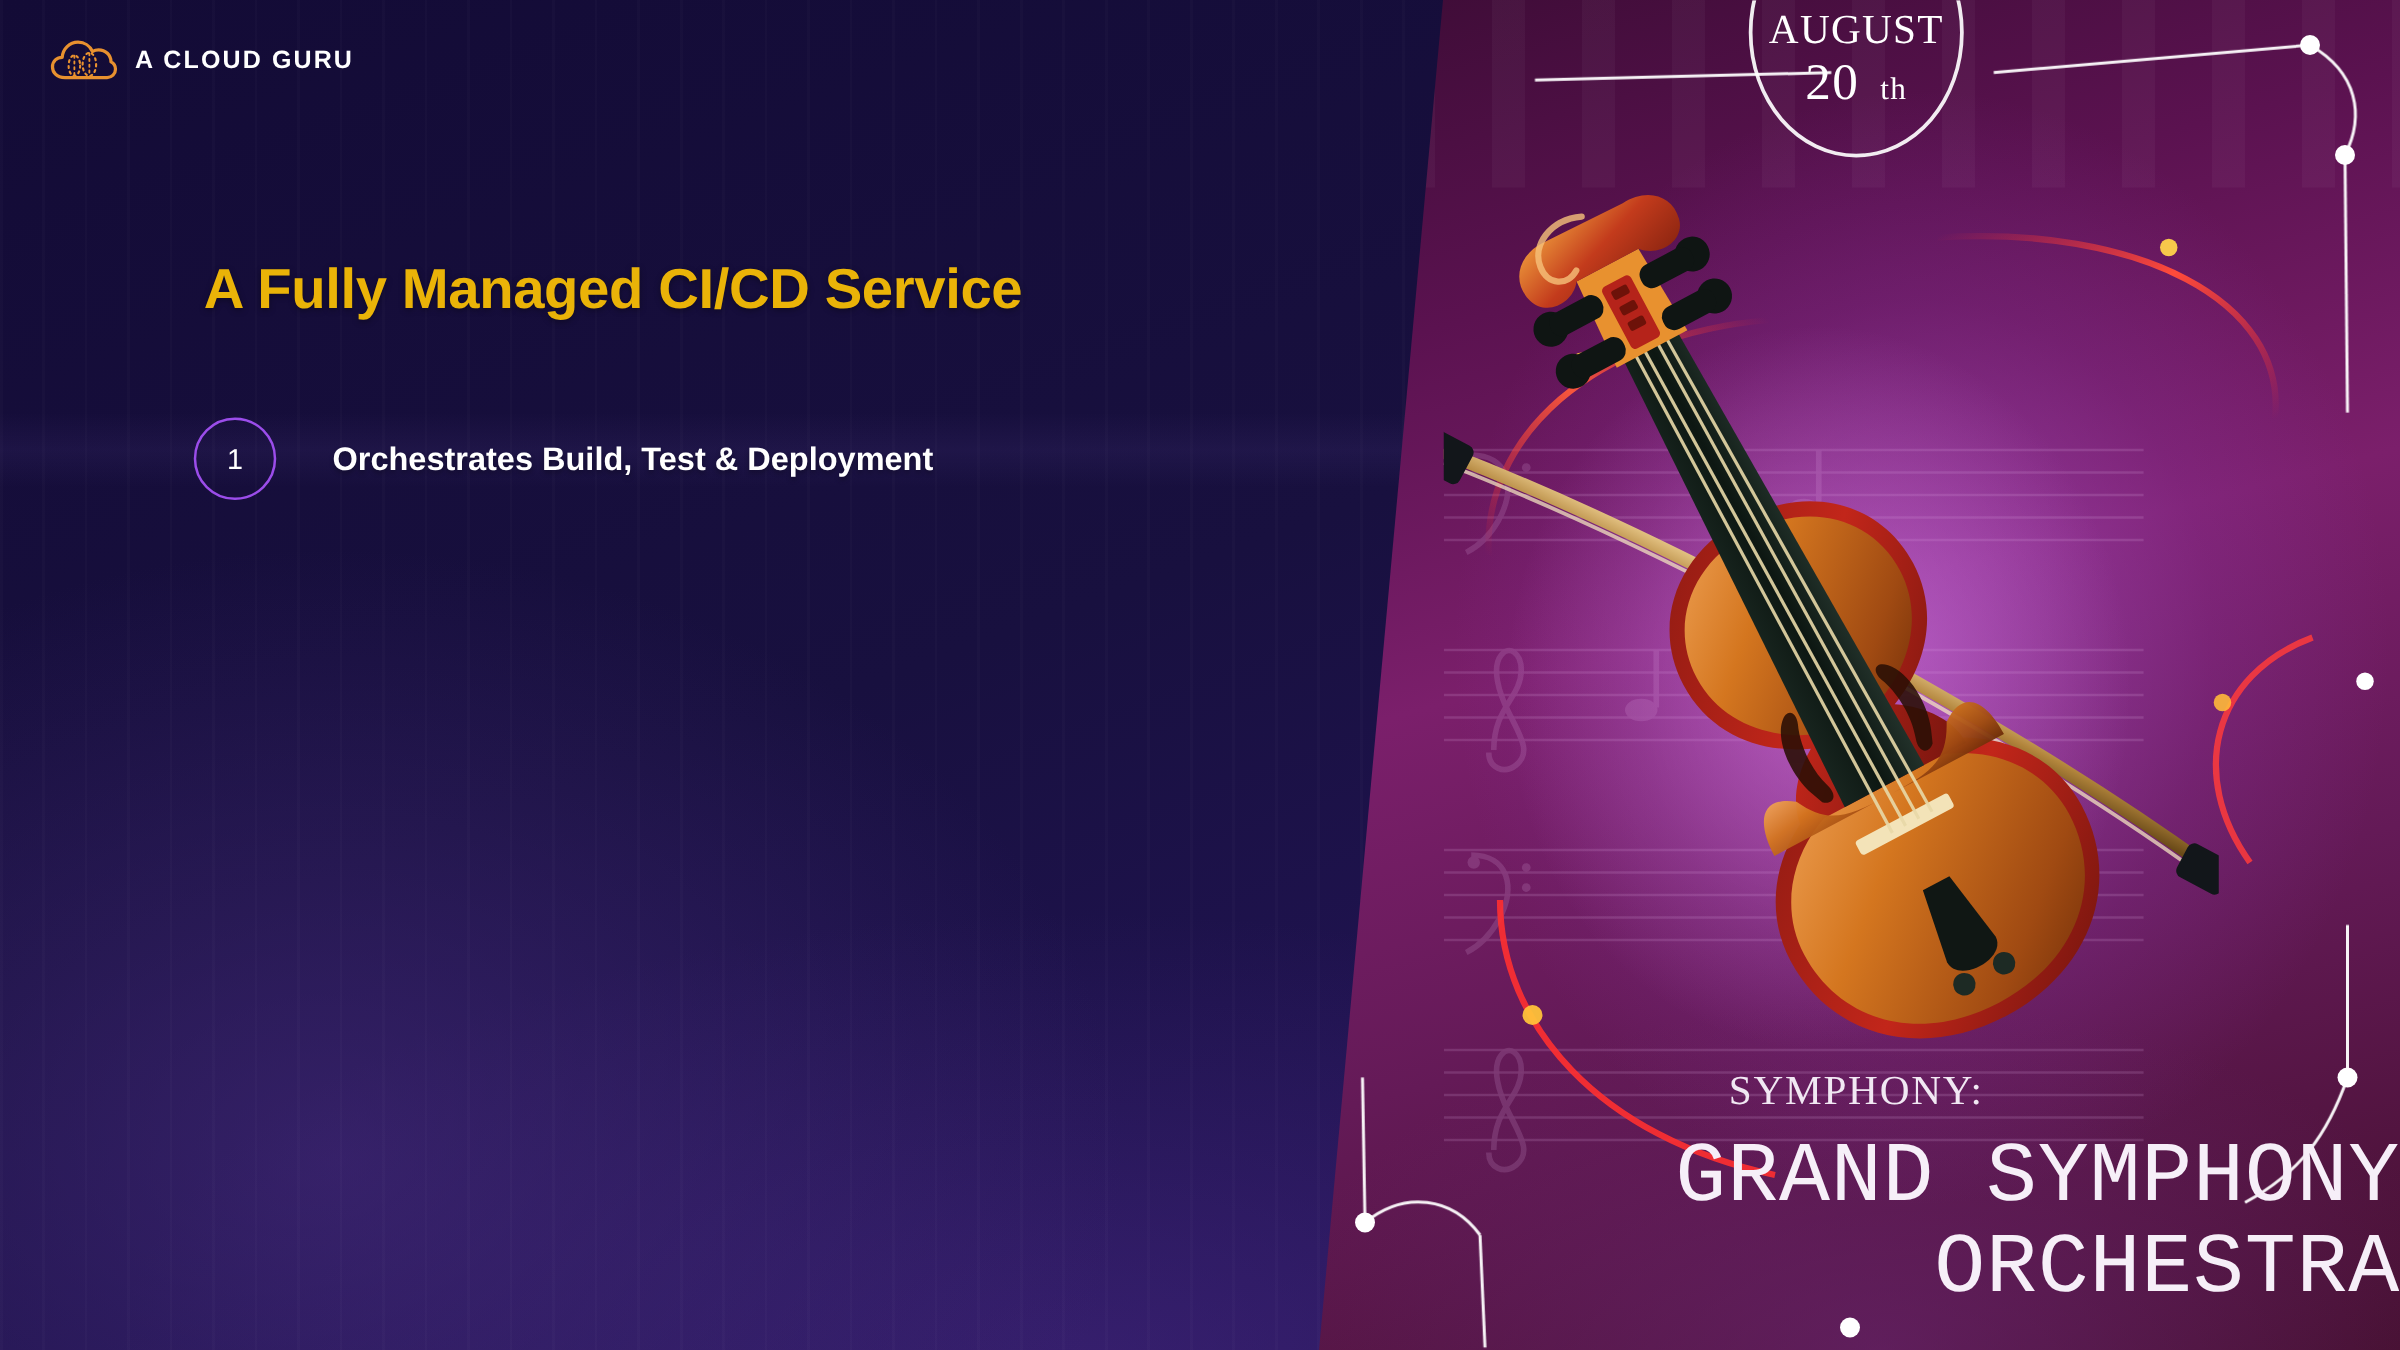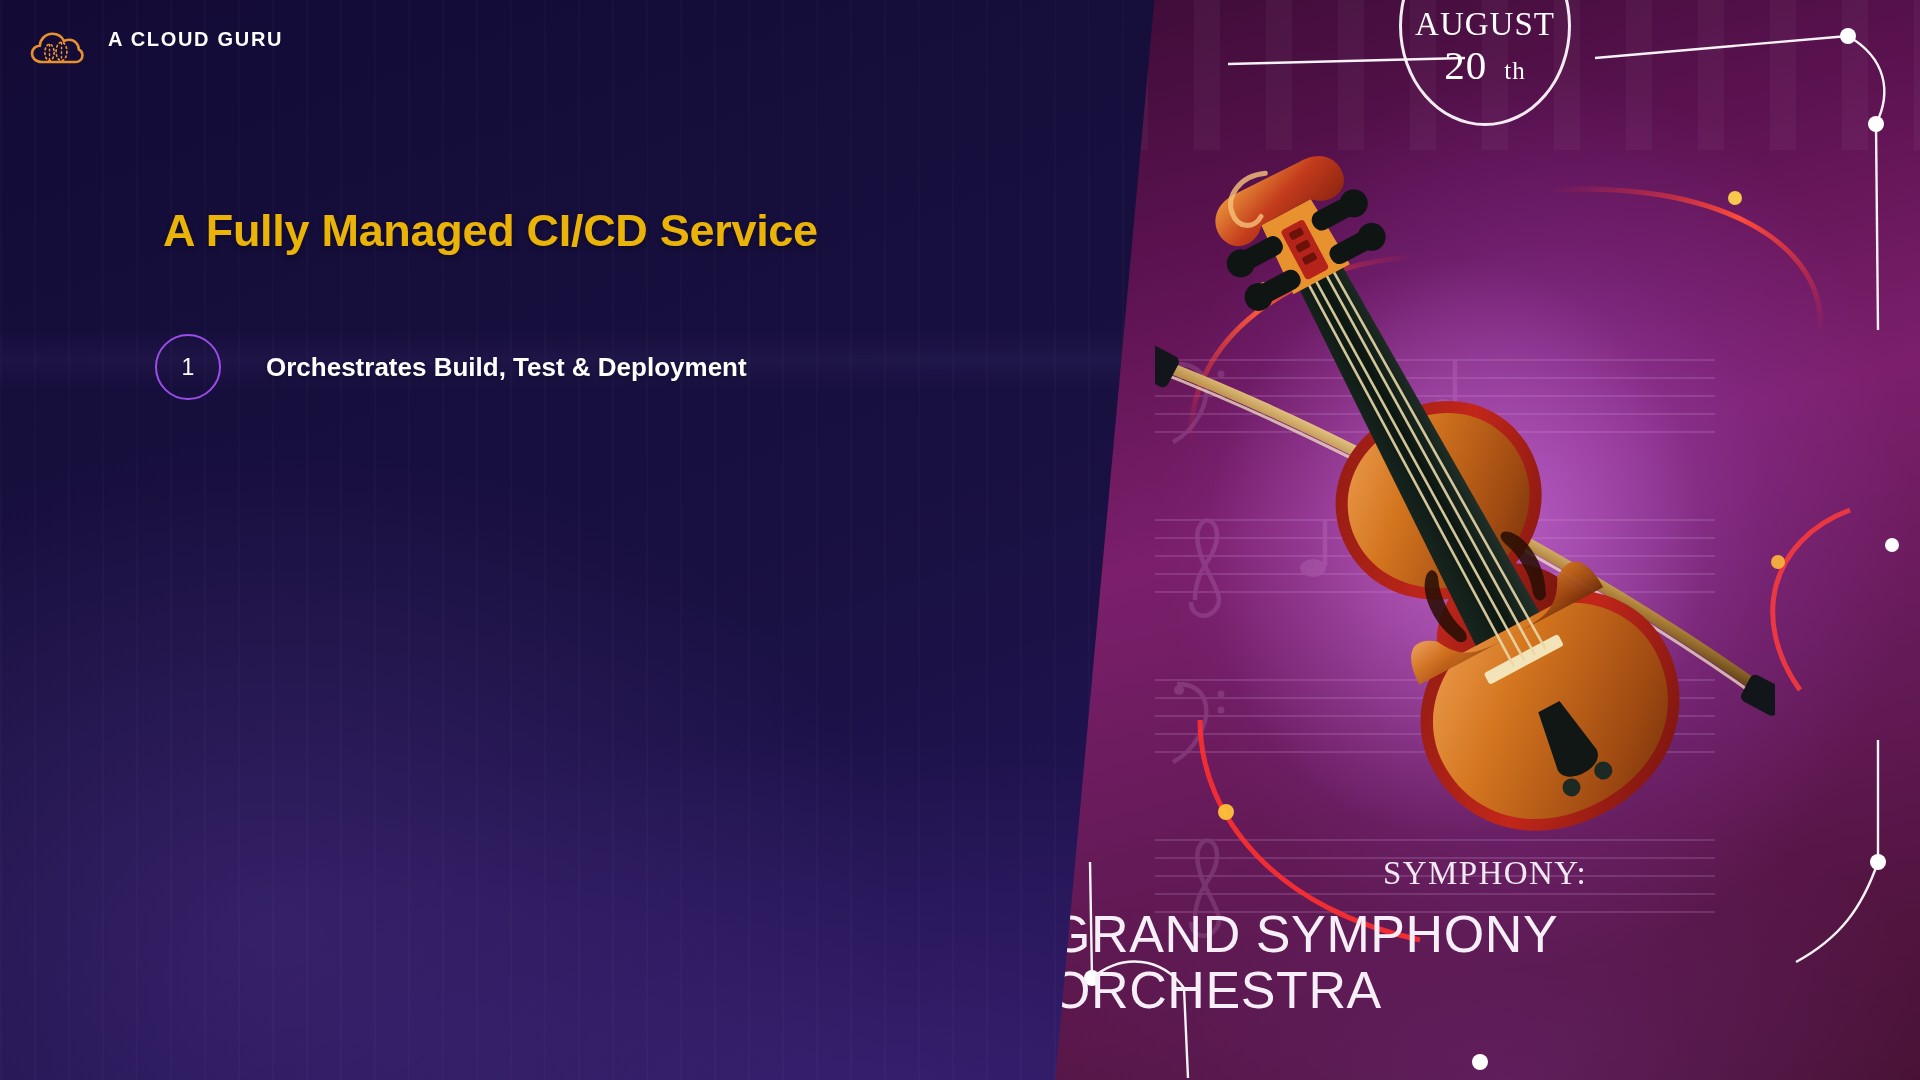--- a/index.html
+++ b/index.html
@@ -26,22 +26,22 @@
       repeating-linear-gradient(90deg, rgba(255,255,255,.018) 0 2px, rgba(255,255,255,0) 2px 34px);
     opacity:.9;
   }
   .slide-tex2 {
     position:absolute; left:0; right:0; top:330px; height:60px;
     background:linear-gradient(180deg, rgba(120,90,200,.00), rgba(140,110,220,.07), rgba(120,90,200,.00));
   }
 
   
   .logo {
-    position:absolute; left:30px; top:28px;
-    display:flex; gap:24px;
+    position:absolute; left:40px; top:28px;
+    display:flex; align-items:center; gap:14px;
   }
   .logo-mark { width:54px; height:40px; display:block; }
   .logo-text {
     color:#ffffff; font-size:20px; font-weight:700;
     letter-spacing:1.7px; white-space:nowrap;
   }
 
   
   .headline {
     position:absolute; left:163px; top:205px;
@@ -118,22 +118,22 @@
   }
   .p-title .l2 { display:block; }
 
   .p-feat {
     position:absolute; left:0; right:0; top:855px;
     font-family:"Liberation Serif", serif; color:#f1e8f3;
     font-size:33px; text-align:center; letter-spacing:1.4px;
   }
   .p-orch {
     position:absolute; left:0; right:0; top:906px;
-    font-family:Liberation Sans, sans-serif; color:#f6eff8;
-    font-size:52px; line-height:1.08; text-align:left; letter-spacing:.6px;
+    font-family:Liberation Mono, monospace; color:#f6eff8;
+    font-size:68px; line-height:1.08; text-align:right; letter-spacing:.6px;
   }
 
   
   .violin { position:absolute; left:105px; top:150px; width:620px; height:720px; }
 </style>
 </head>
 <body>
 
 <div class="slide-bg">
   <div class="slide-tex"></div>

